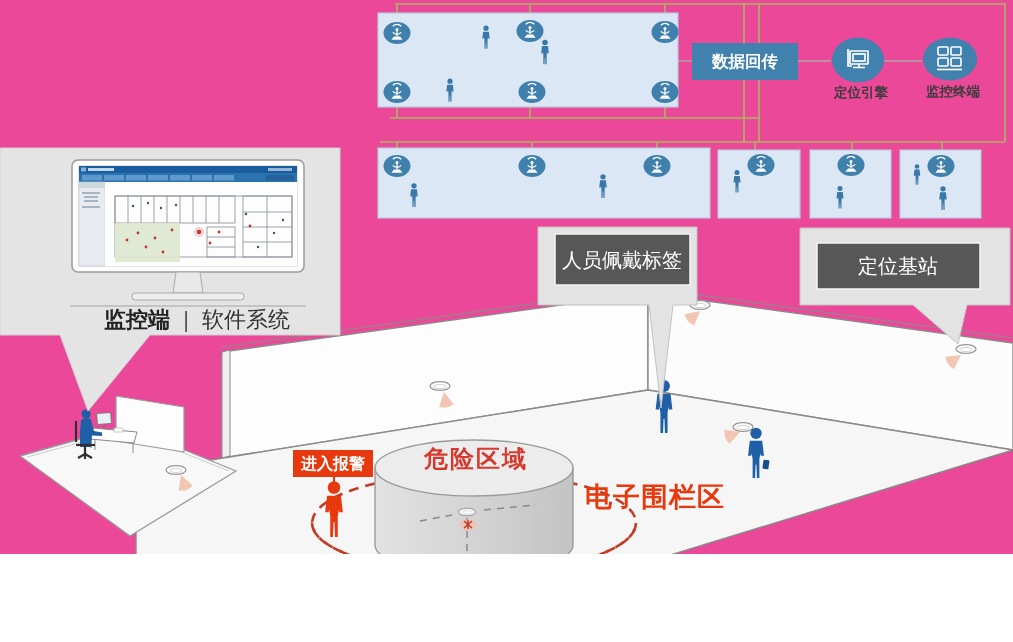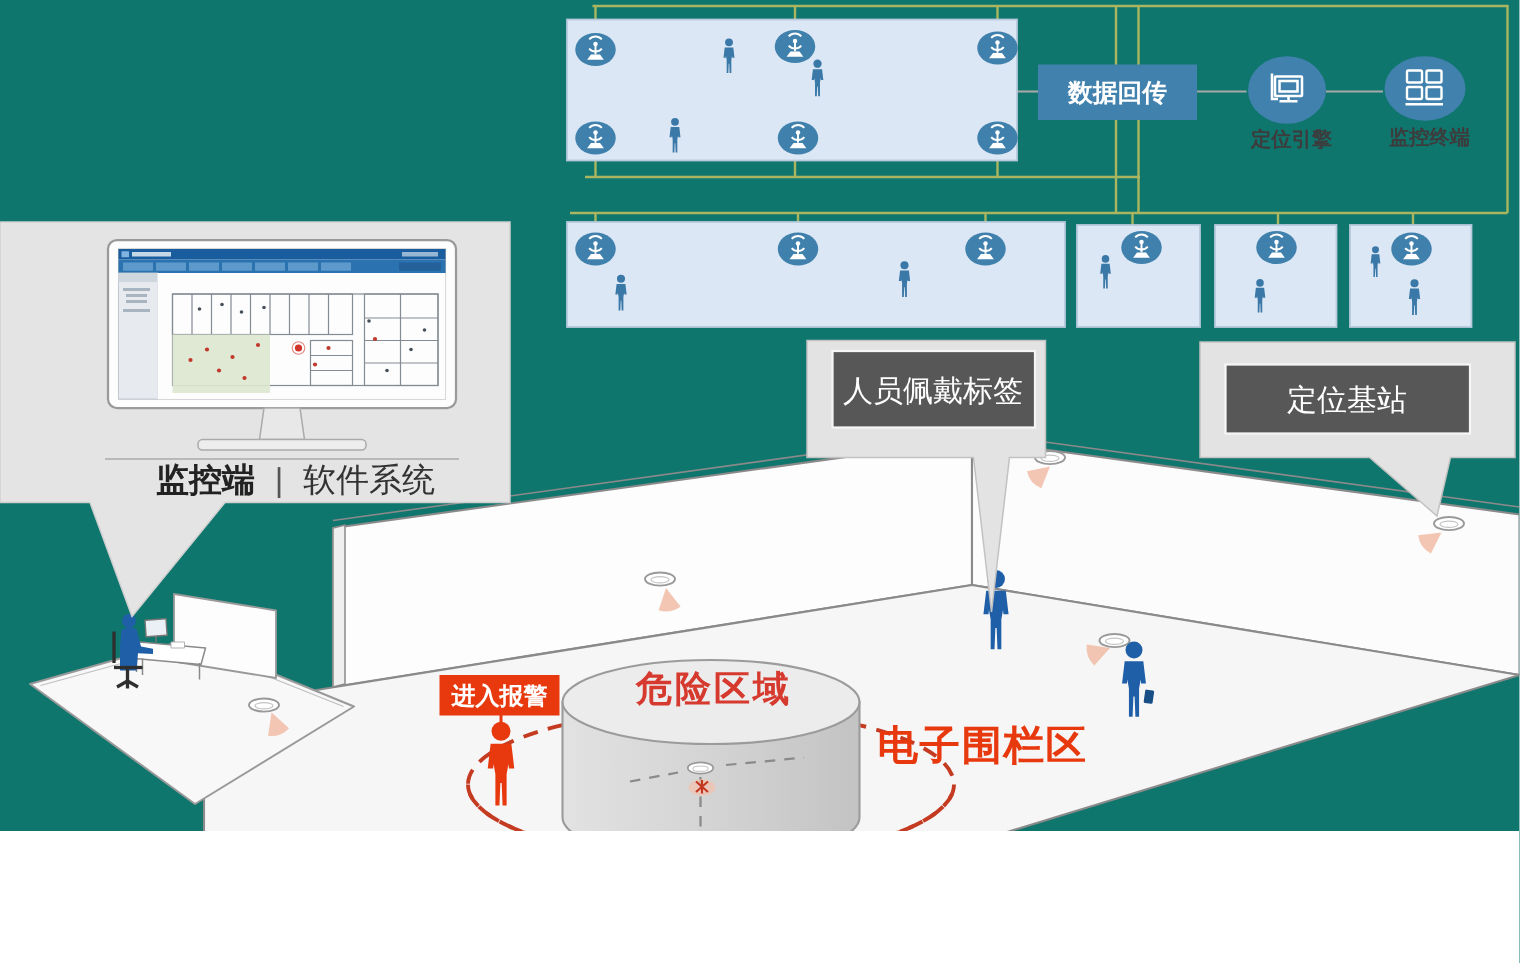--- a/index.html
+++ b/index.html
@@ -1,17 +1,17 @@
 <!DOCTYPE html>
 <html><head>
 <meta charset="utf-8">
 <style>
   html,body{margin:0;padding:0;background:#ffffff;}
   #stage{
-    position:relative;width:1013px;height:554px;background:#0f766e;overflow:hidden;
+    position:relative;width:1013px;height:554px;background:#ec4899;overflow:hidden;
     font-family:"Liberation Sans","DejaVu Sans",sans-serif;
   }
   svg text{font-family:"Liberation Sans","DejaVu Sans",sans-serif;}
 </style>
 </head>
 <body>
 
 <div id="stage">
 <svg width="1013" height="642" viewBox="0 0 1013 642">
   <defs>

